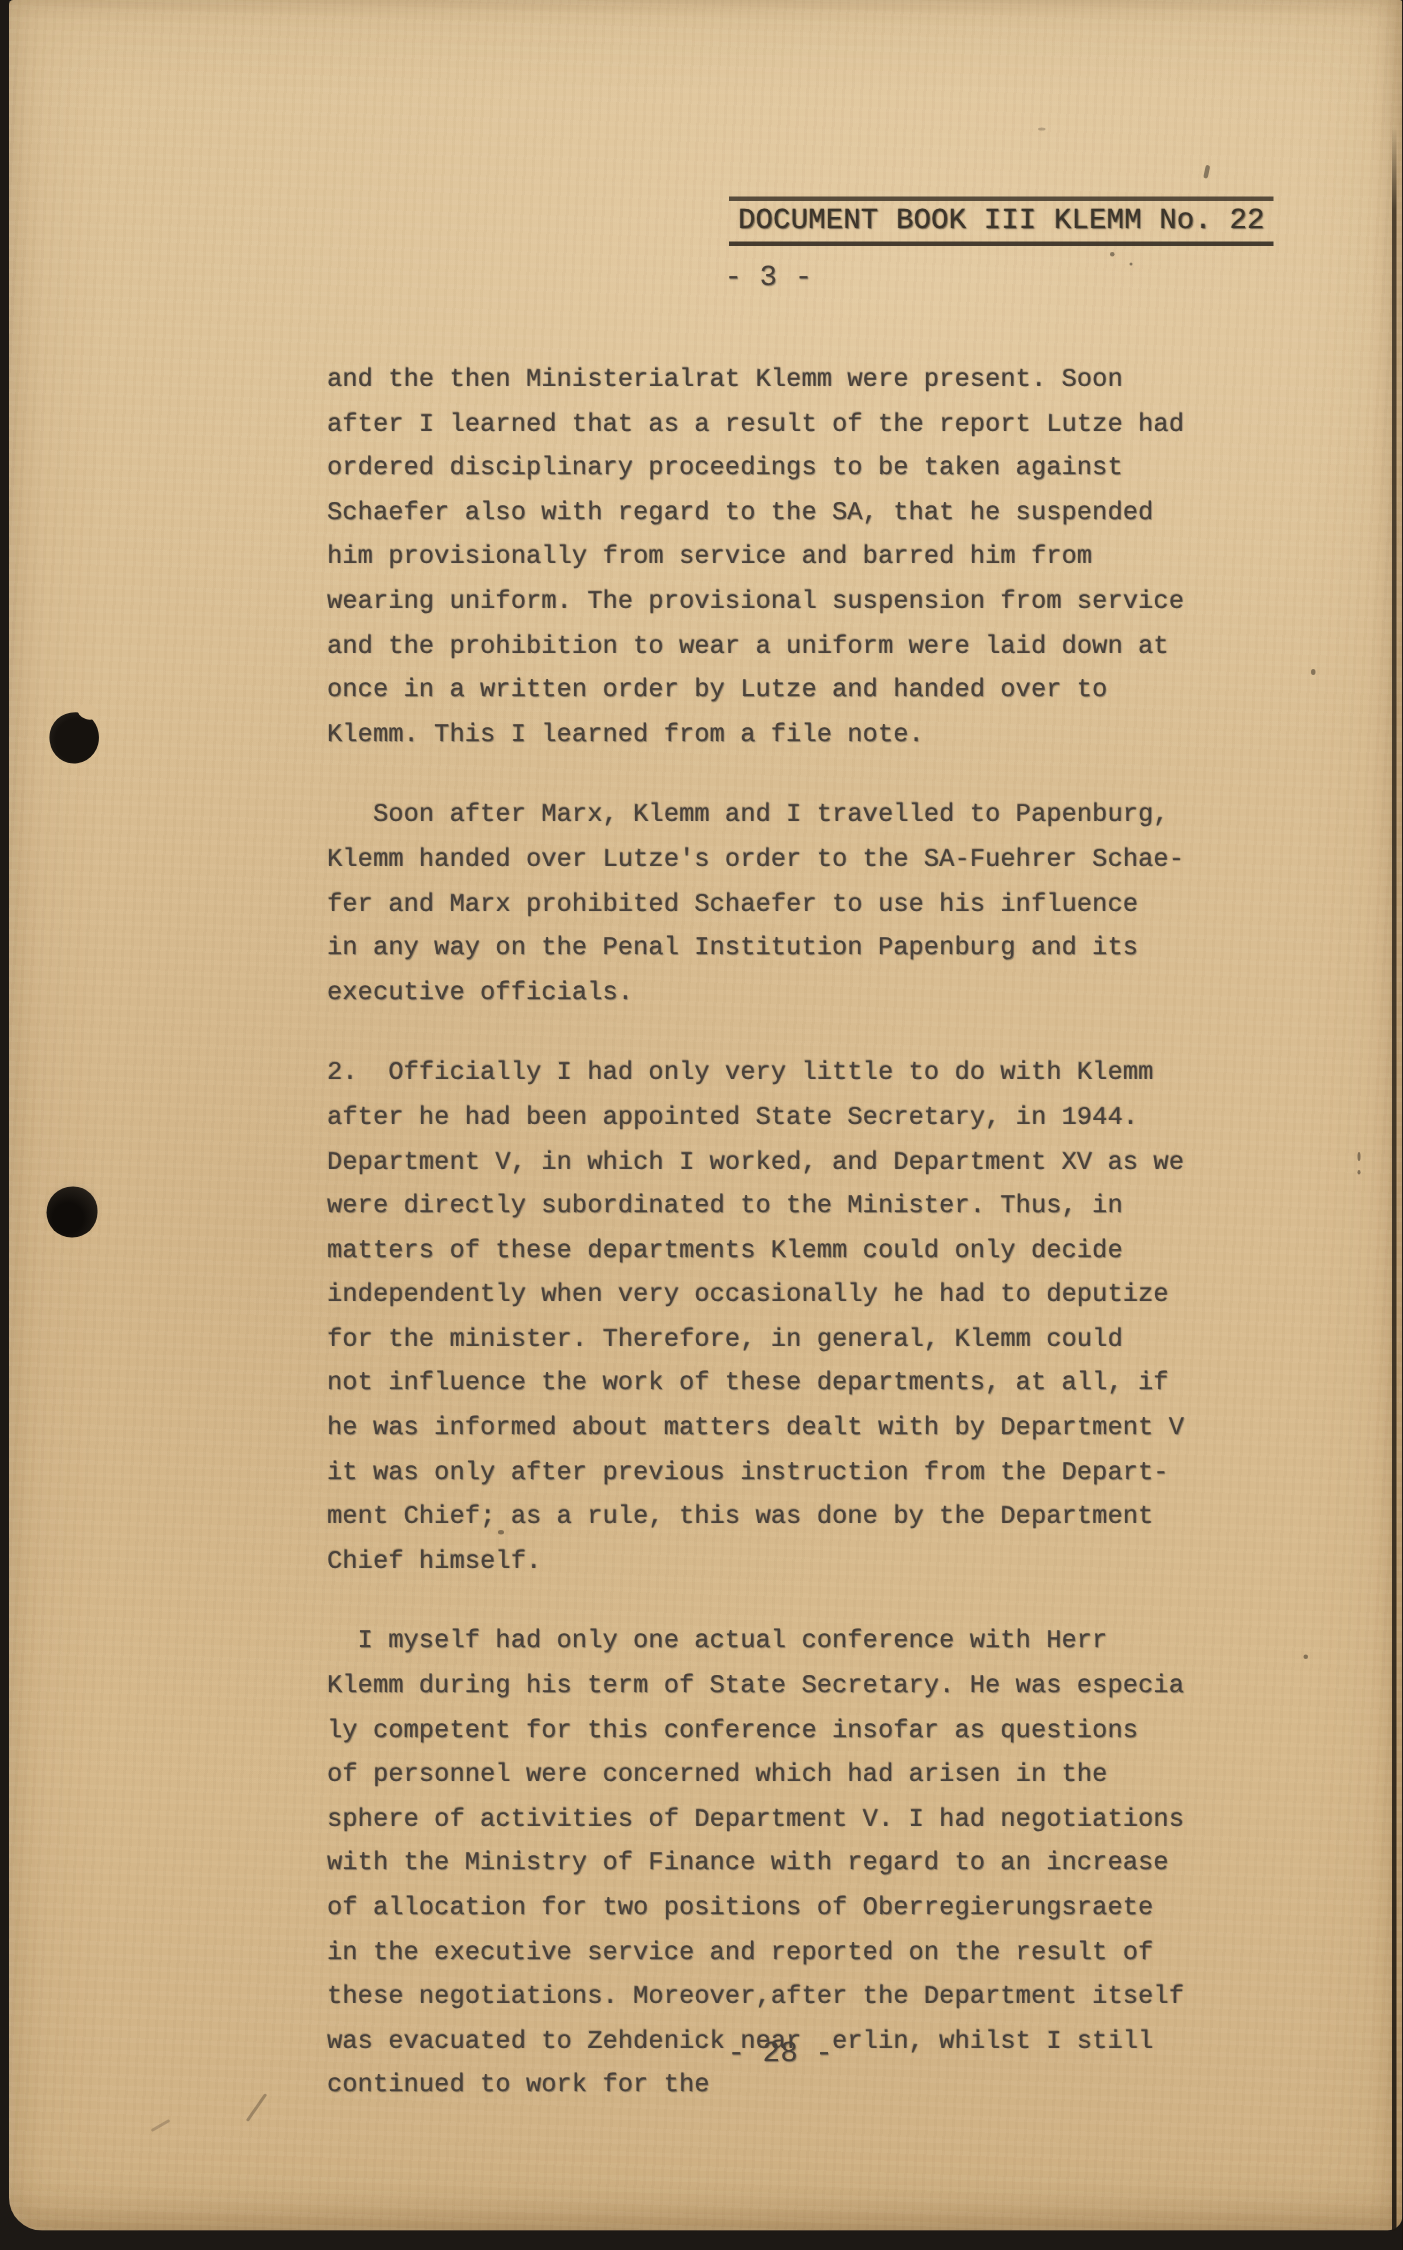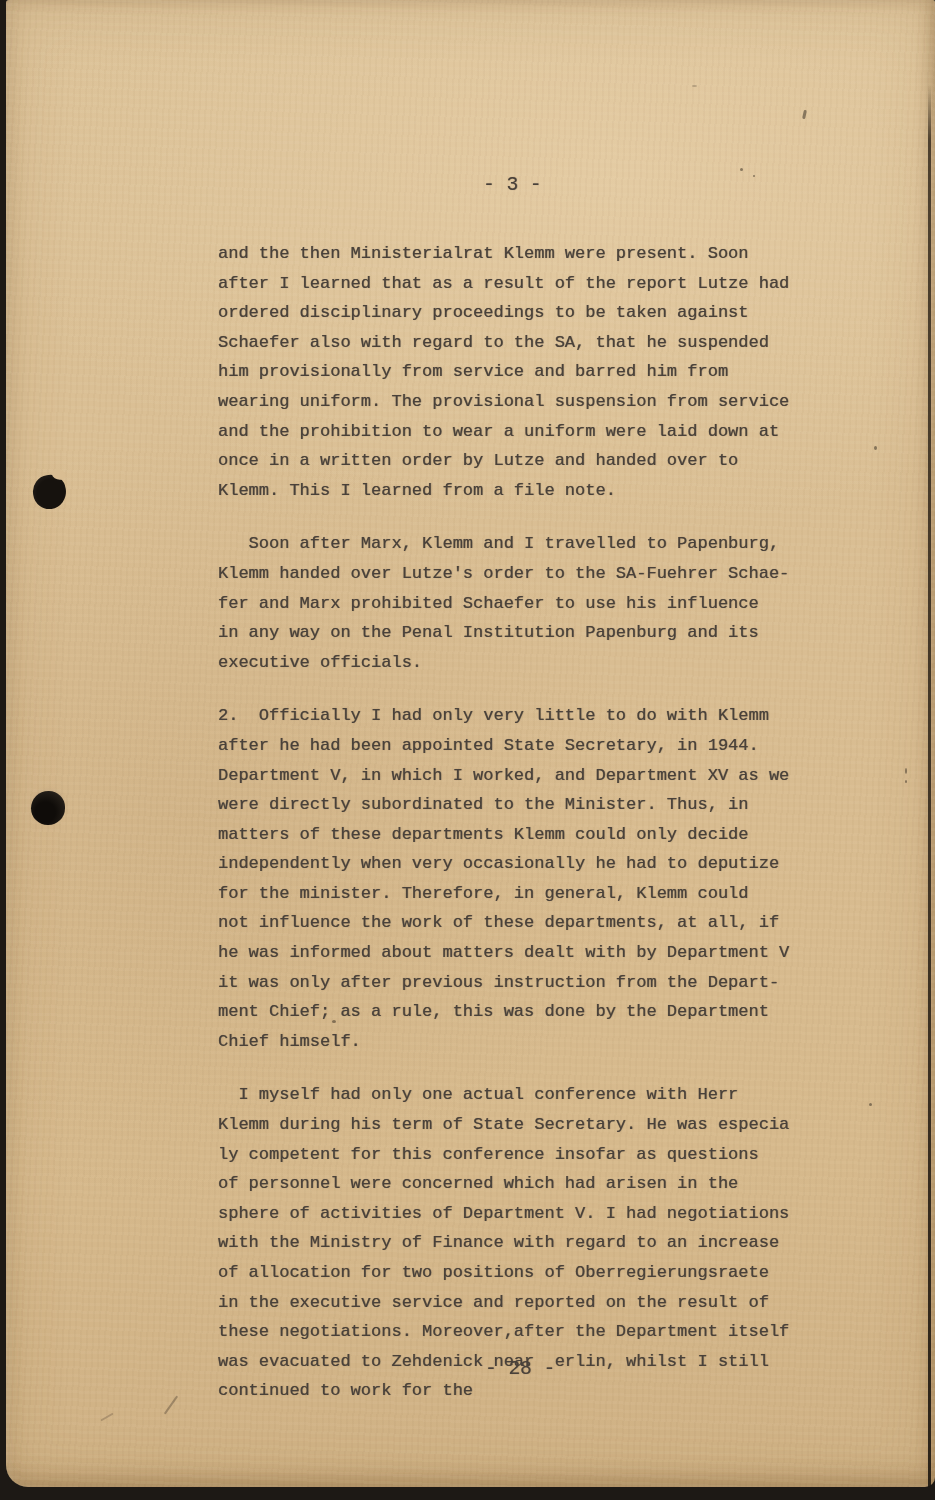--- a/index.html
+++ b/index.html
@@ -74,20 +74,21 @@
   .speck{position:absolute;background:rgba(62,52,40,0.55);border-radius:50%;}
   .scratch{position:absolute;background:rgba(70,58,44,0.38);border-radius:1px;}
 </style>
 </head>
 <body>
 
 <div class="scan" style="--paper: #d9bd92; --ink: #49413a; --stamp-ink: #3c352b; --scan-edge: #1d1915;">
   <div class="paper"></div>
   <div class="texture"></div>
 
+  <div class="stamp">DOCUMENT BOOK III KLEMM No. 22</div>
   <div class="pagenum pagenum-top">- 3 -</div>
 
   <div class="body-text" id="body-text"><div class="para"><div class="tline">and the then Ministerialrat Klemm were present. Soon</div><div class="tline">after I learned that as a result of the report Lutze had</div><div class="tline">ordered disciplinary proceedings to be taken against</div><div class="tline">Schaefer also with regard to the SA, that he suspended</div><div class="tline">him provisionally from service and barred him from</div><div class="tline">wearing uniform. The provisional suspension from service</div><div class="tline">and the prohibition to wear a uniform were laid down at</div><div class="tline">once in a written order by Lutze and handed over to</div><div class="tline">Klemm. This I learned from a file note.</div></div><div class="para"><div class="tline">   Soon after Marx, Klemm and I travelled to Papenburg,</div><div class="tline">Klemm handed over Lutze's order to the SA-Fuehrer Schae-</div><div class="tline">fer and Marx prohibited Schaefer to use his influence</div><div class="tline">in any way on the Penal Institution Papenburg and its</div><div class="tline">executive officials.</div></div><div class="para"><div class="tline">2.  Officially I had only very little to do with Klemm</div><div class="tline">after he had been appointed State Secretary, in 1944.</div><div class="tline">Department V, in which I worked, and Department XV as we</div><div class="tline">were directly subordinated to the Minister. Thus, in</div><div class="tline">matters of these departments Klemm could only decide</div><div class="tline">independently when very occasionally he had to deputize</div><div class="tline">for the minister. Therefore, in general, Klemm could</div><div class="tline">not influence the work of these departments, at all, if</div><div class="tline">he was informed about matters dealt with by Department V</div><div class="tline">it was only after previous instruction from the Depart-</div><div class="tline">ment Chief; as a rule, this was done by the Department</div><div class="tline">Chief himself.</div></div><div class="para"><div class="tline">  I myself had only one actual conference with Herr</div><div class="tline">Klemm during his term of State Secretary. He was especia</div><div class="tline">ly competent for this conference insofar as questions</div><div class="tline">of personnel were concerned which had arisen in the</div><div class="tline">sphere of activities of Department V. I had negotiations</div><div class="tline">with the Ministry of Finance with regard to an increase</div><div class="tline">of allocation for two positions of Oberregierungsraete</div><div class="tline">in the executive service and reported on the result of</div><div class="tline">these negotiations. Moreover,after the Department itself</div><div class="tline">was evacuated to Zehdenick near  erlin, whilst I still</div><div class="tline">continued to work for the</div></div></div>
 
   <div class="pagenum pagenum-bottom">- 28 -</div>
 
   <div class="hole hole-1"></div>
   <div class="hole hole-2"></div>
   <div class="right-edge-line"></div>
 

